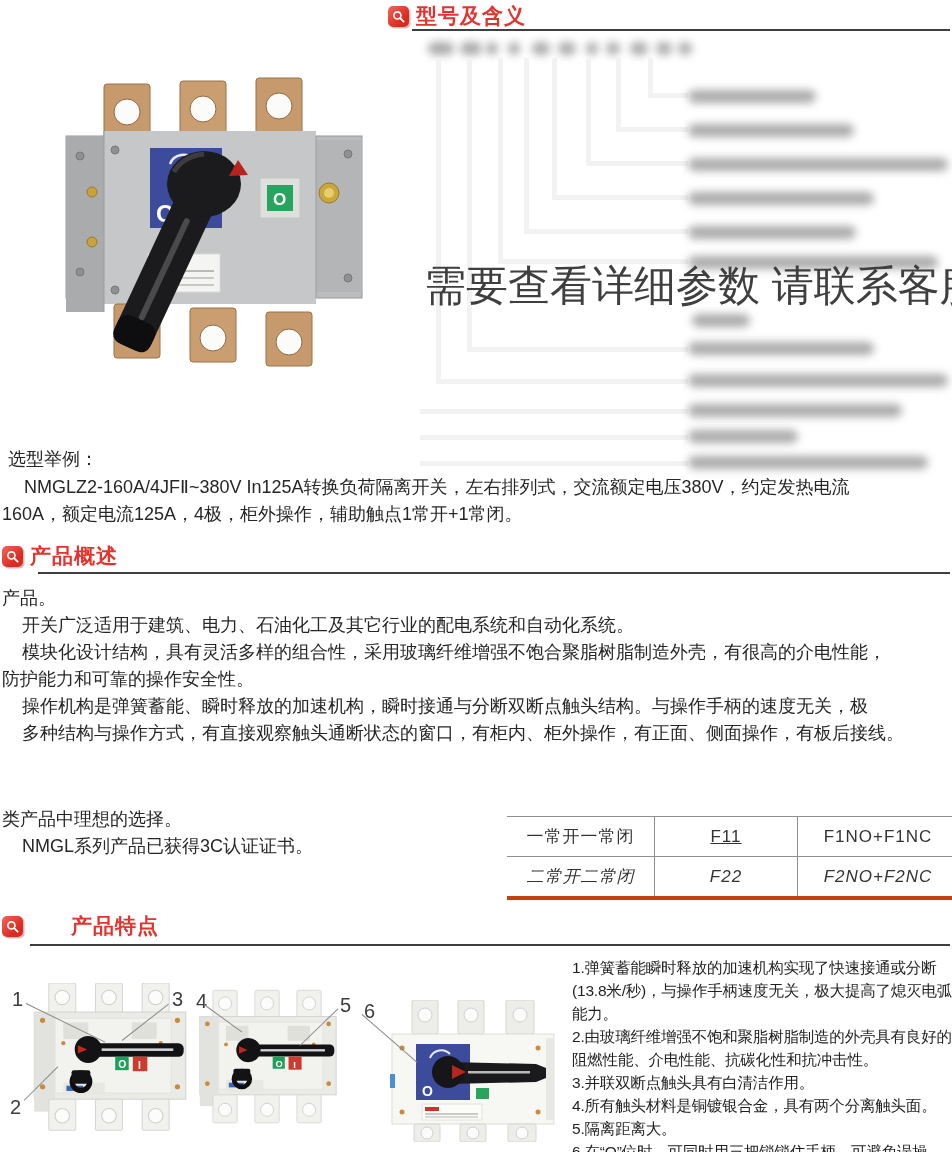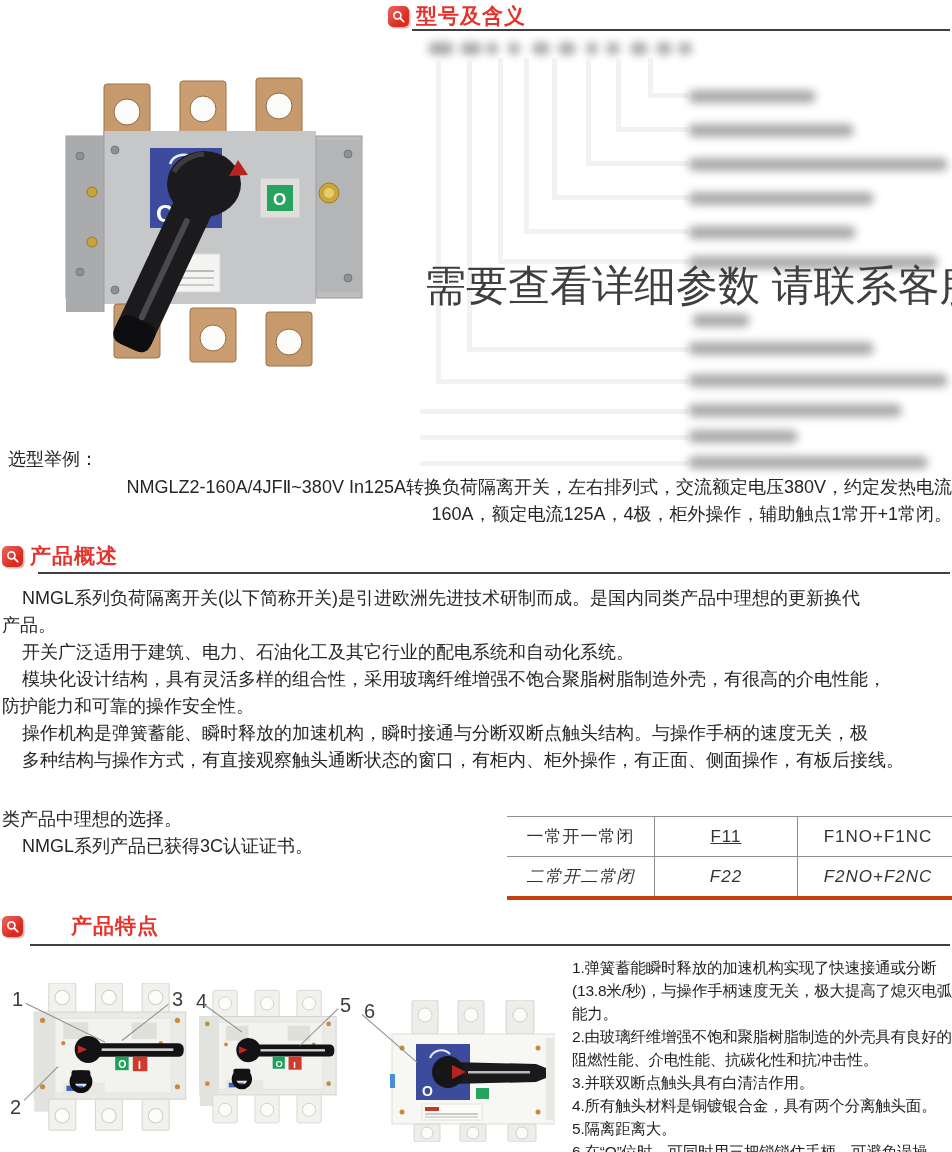--- a/index.html
+++ b/index.html
@@ -180,38 +180,37 @@
   <div class="blur-bar" style="left:268px;top:308px;width:186px;"></div>
   <div class="blur-bar" style="left:268px;top:340px;width:260px;"></div>
   <div class="blur-bar" style="left:268px;top:370px;width:214px;"></div>
   <div class="blur-bar" style="left:268px;top:396px;width:110px;"></div>
   <div class="blur-bar" style="left:268px;top:422px;width:240px;"></div>
 </div>
 
 <div class="abs banner" style="left:424px;top:258px;z-index:5;">需要查看详细参数 请联系客服</div>
 
 <div class="abs body-text nw" style="left:8px;top:446px;">选型举例：</div>
-<div class="abs body-text" style="left:2px;top:474px;width:950px;text-align:right;">
+<div class="abs body-text" style="left:2px;top:474px;width:950px;">
   <div class="nw ind22">NMGLZ2-160A/4JFⅡ~380V In125A转换负荷隔离开关，左右排列式，交流额定电压380V，约定发热电流</div>
   <div class="nw">160A，额定电流125A，4极，柜外操作，辅助触点1常开+1常闭。</div>
 </div>
 
 <div class="abs sec-header" style="left:2px;top:542px;">
   <span class="sec-icon">
     <svg width="13" height="13" viewBox="0 0 24 24">
         <circle cx="10" cy="10" r="6.5" fill="none" stroke="#fff" stroke-width="3"></circle>
         <line x1="15" y1="15" x2="21.5" y2="21.5" stroke="#fff" stroke-width="3.4" stroke-linecap="round"></line>
       </svg>
   </span>
   <span class="sec-title">产品概述</span>
 </div>
 <div class="hr" style="left:38px;top:572px;width:912px;"></div>
 
 <div class="abs body-text" style="left:2px;top:585px;width:950px;">
-  <div class="nw ind">NMGL系列负荷隔离开关(以下简称开关)是引进欧洲先进技术研制而成。是国内同类产品中理想的更新换代</div>
   <div class="nw">产品。</div>
   <div class="nw ind">开关广泛适用于建筑、电力、石油化工及其它行业的配电系统和自动化系统。</div>
   <div class="nw ind">模块化设计结构，具有灵活多样的组合性，采用玻璃纤维增强不饱合聚脂树脂制造外壳，有很高的介电性能，</div>
   <div class="nw">防护能力和可靠的操作安全性。</div>
   <div class="nw ind">操作机构是弹簧蓄能、瞬时释放的加速机构，瞬时接通与分断双断点触头结构。与操作手柄的速度无关，极</div>
   <div class="nw ind">多种结构与操作方式，有直接观察触头通断状态的窗口，有柜内、柜外操作，有正面、侧面操作，有板后接线。</div>
 </div>
 <div class="abs body-text" style="left:2px;top:806px;width:500px;">
   <div class="nw">类产品中理想的选择。</div>
   <div class="nw ind">NMGL系列产品已获得3C认证证书。</div>

